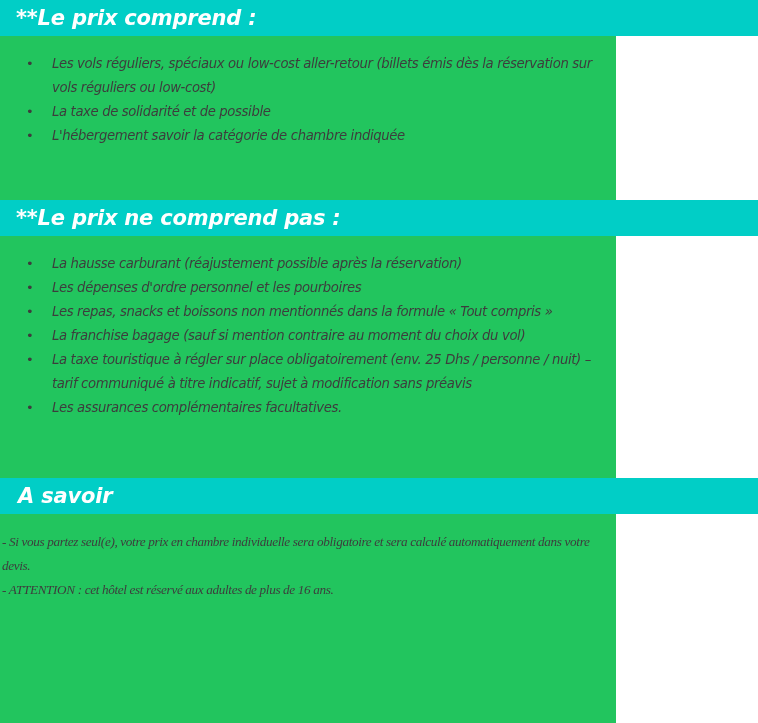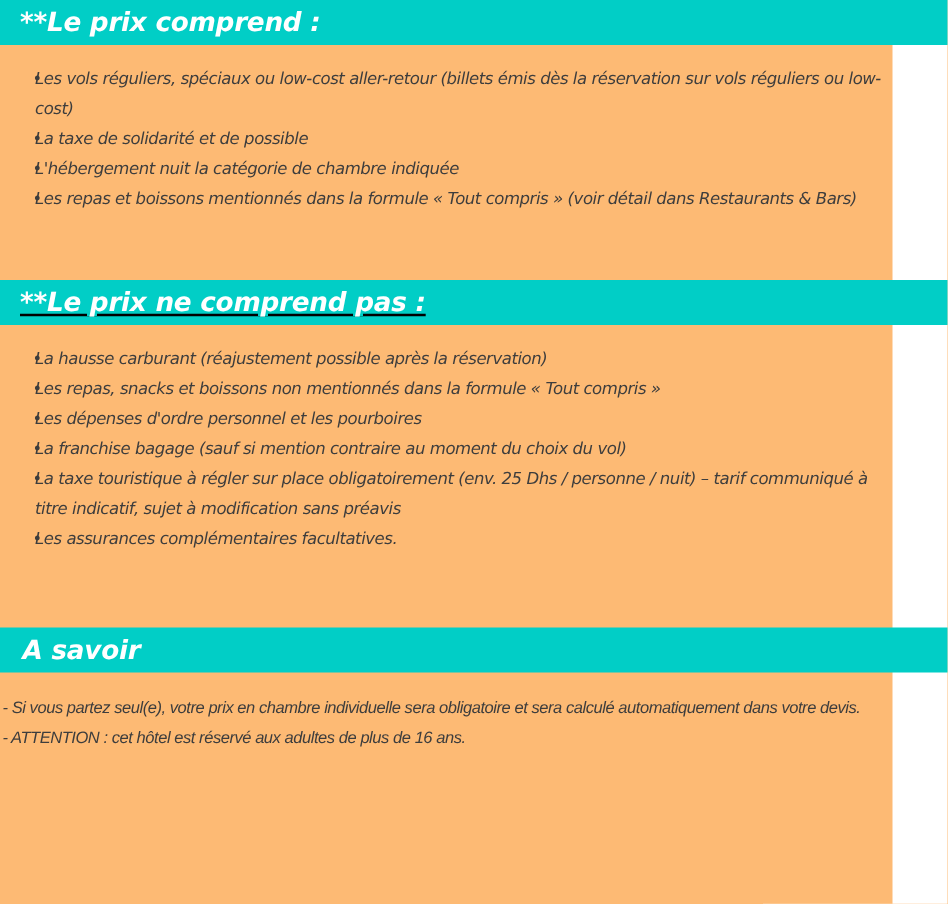--- a/index.html
+++ b/index.html
@@ -8,23 +8,23 @@
   }
   body {
     width: 758px;
     height: 723px;
     background: #ffffff;
     font-family: "Liberation Sans", sans-serif;
     overflow: hidden;
   }
   .page {
     position: relative;
-    width: 714px;
+    width: 616px;
     height: 723px;
-    background: #fdba74;
+    background: #22c55e;
   }
 
   
   .banner {
     width: 758px;
     background: #01cec6;
     box-sizing: border-box;
     display: flex;
     align-items: center;
   }
@@ -33,58 +33,58 @@
     font-family: "DejaVu Sans", sans-serif;
     font-weight: bold;
     font-style: italic;
     font-size: 21px;
     line-height: 1;
     letter-spacing: -0.2px;
     white-space: pre;
   }
 
   .banner-1 { height: 36px; padding-left: 16px; }
-  .banner-2 { height: 36px; padding-left: 16px; margin-top: 0; text-decoration: underline; }
+  .banner-2 { height: 36px; padding-left: 16px; margin-top: 0; }
   .banner-3 { height: 36px; padding-left: 18px; }
 
   
   ul.items {
     list-style: none;
     margin: 0;
     padding: 0;
   }
   ul.items li {
     position: relative;
     color: #3d3d3d;
     font-family: "DejaVu Sans", sans-serif;
     font-style: italic;
     font-size: 13.2px;
     line-height: 24px;
-    padding-left: 28px;
+    padding-left: 52px;
     letter-spacing: -0.35px;
   }
   ul.items li::before {
     content: "\2022";
     position: absolute;
     left: 26px;
     top: 0;
     font-size: 13px;
     line-height: 24px;
     color: #3d3d3d;
     font-style: normal;
   }
 
   
   .notes {
     padding: 0 6px 0 2px;
   }
   .notes p {
     margin: 0;
     color: #3d3d3d;
-    font-family: Liberation Sans, sans-serif;
+    font-family: Liberation Serif, serif;
     font-style: italic;
     font-size: 13.2px;
     line-height: 24px;
     letter-spacing: -0.35px;
   }
 
   
   .gap-a { height: 16px; }
   .gap-b { height: 52px; }
   .gap-c { height: 16px; }
@@ -98,36 +98,35 @@
 
   <div class="banner banner-1">
     <span class="banner-title">**Le prix comprend :</span>
   </div>
 
   <div class="gap-a"></div>
 
   <ul class="items">
     <li>Les vols réguliers, spéciaux ou low-cost aller-retour (billets émis dès la réservation sur vols réguliers ou low-cost)</li>
     <li>La taxe de solidarité et de possible</li>
-    <li>L'hébergement nuit la catégorie de chambre indiquée</li>
-    <li>Les repas et boissons mentionnés dans la formule « Tout compris » (voir détail dans Restaurants &amp; Bars)</li>
+    <li>L'hébergement savoir la catégorie de chambre indiquée</li>
   </ul>
 
   <div class="gap-b"></div>
 
   <div class="banner banner-2">
     <span class="banner-title">**Le prix ne comprend pas :</span>
   </div>
 
   <div class="gap-c"></div>
 
   <ul class="items">
     <li>La hausse carburant (réajustement possible après la réservation)</li>
+    <li>Les dépenses d'ordre personnel et les pourboires</li>
     <li>Les repas, snacks et boissons non mentionnés dans la formule « Tout compris »</li>
-    <li>Les dépenses d'ordre personnel et les pourboires</li>
     <li>La franchise bagage (sauf si mention contraire au moment du choix du vol)</li>
     <li>La taxe touristique à régler sur place obligatoirement (env. 25 Dhs / personne / nuit) – tarif communiqué à titre indicatif, sujet à modification sans préavis</li>
     <li>Les assurances complémentaires facultatives.</li>
   </ul>
 
   <div class="gap-d"></div>
 
   <div class="banner banner-3">
     <span class="banner-title">A savoir</span>
   </div>

